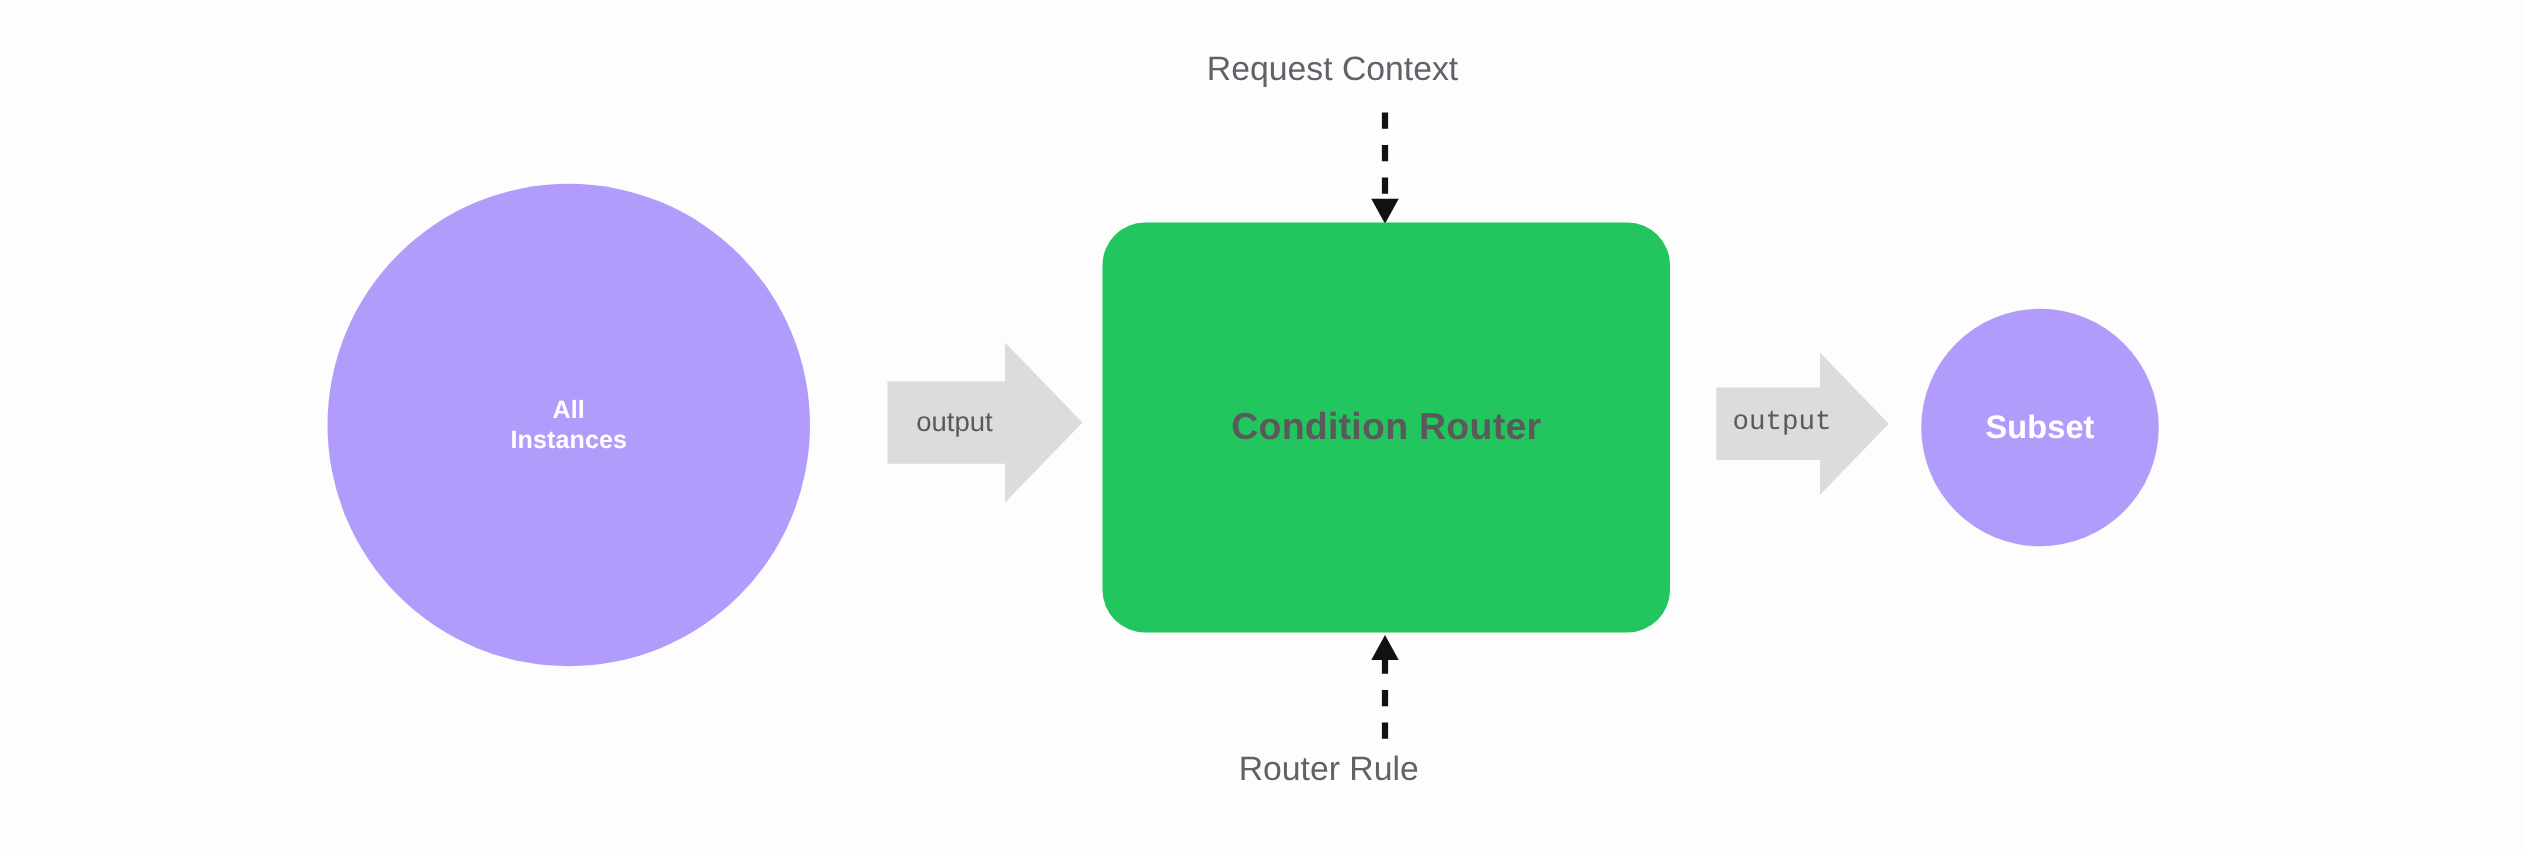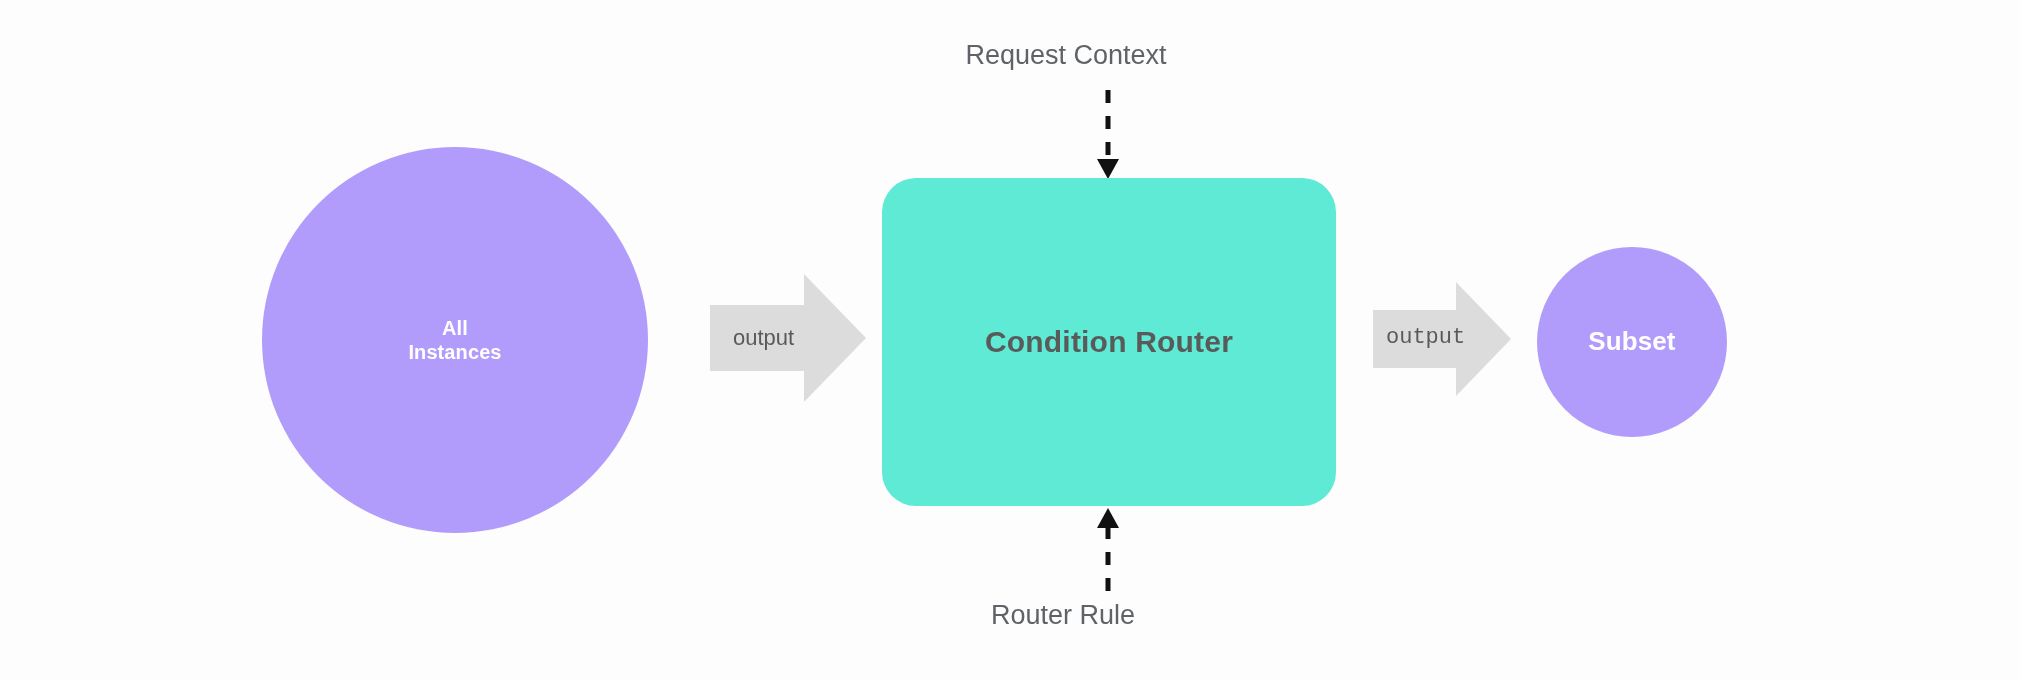--- a/index.html
+++ b/index.html
@@ -58,21 +58,21 @@
     letter-spacing: 0.1px;
   }
 
   
   #condition-router-box {
     position: absolute;
     left: 882px;
     top: 178px;
     width: 454px;
     height: 328px;
-    background: #5eead4;
+    background: #22c55e;
     border-radius: 34px;
     display: flex;
     align-items: center;
     justify-content: center;
     box-sizing: border-box;
   }
   #condition-router-label {
     font-size: 30px;
     font-weight: bold;
     color: #5a5a5a;

